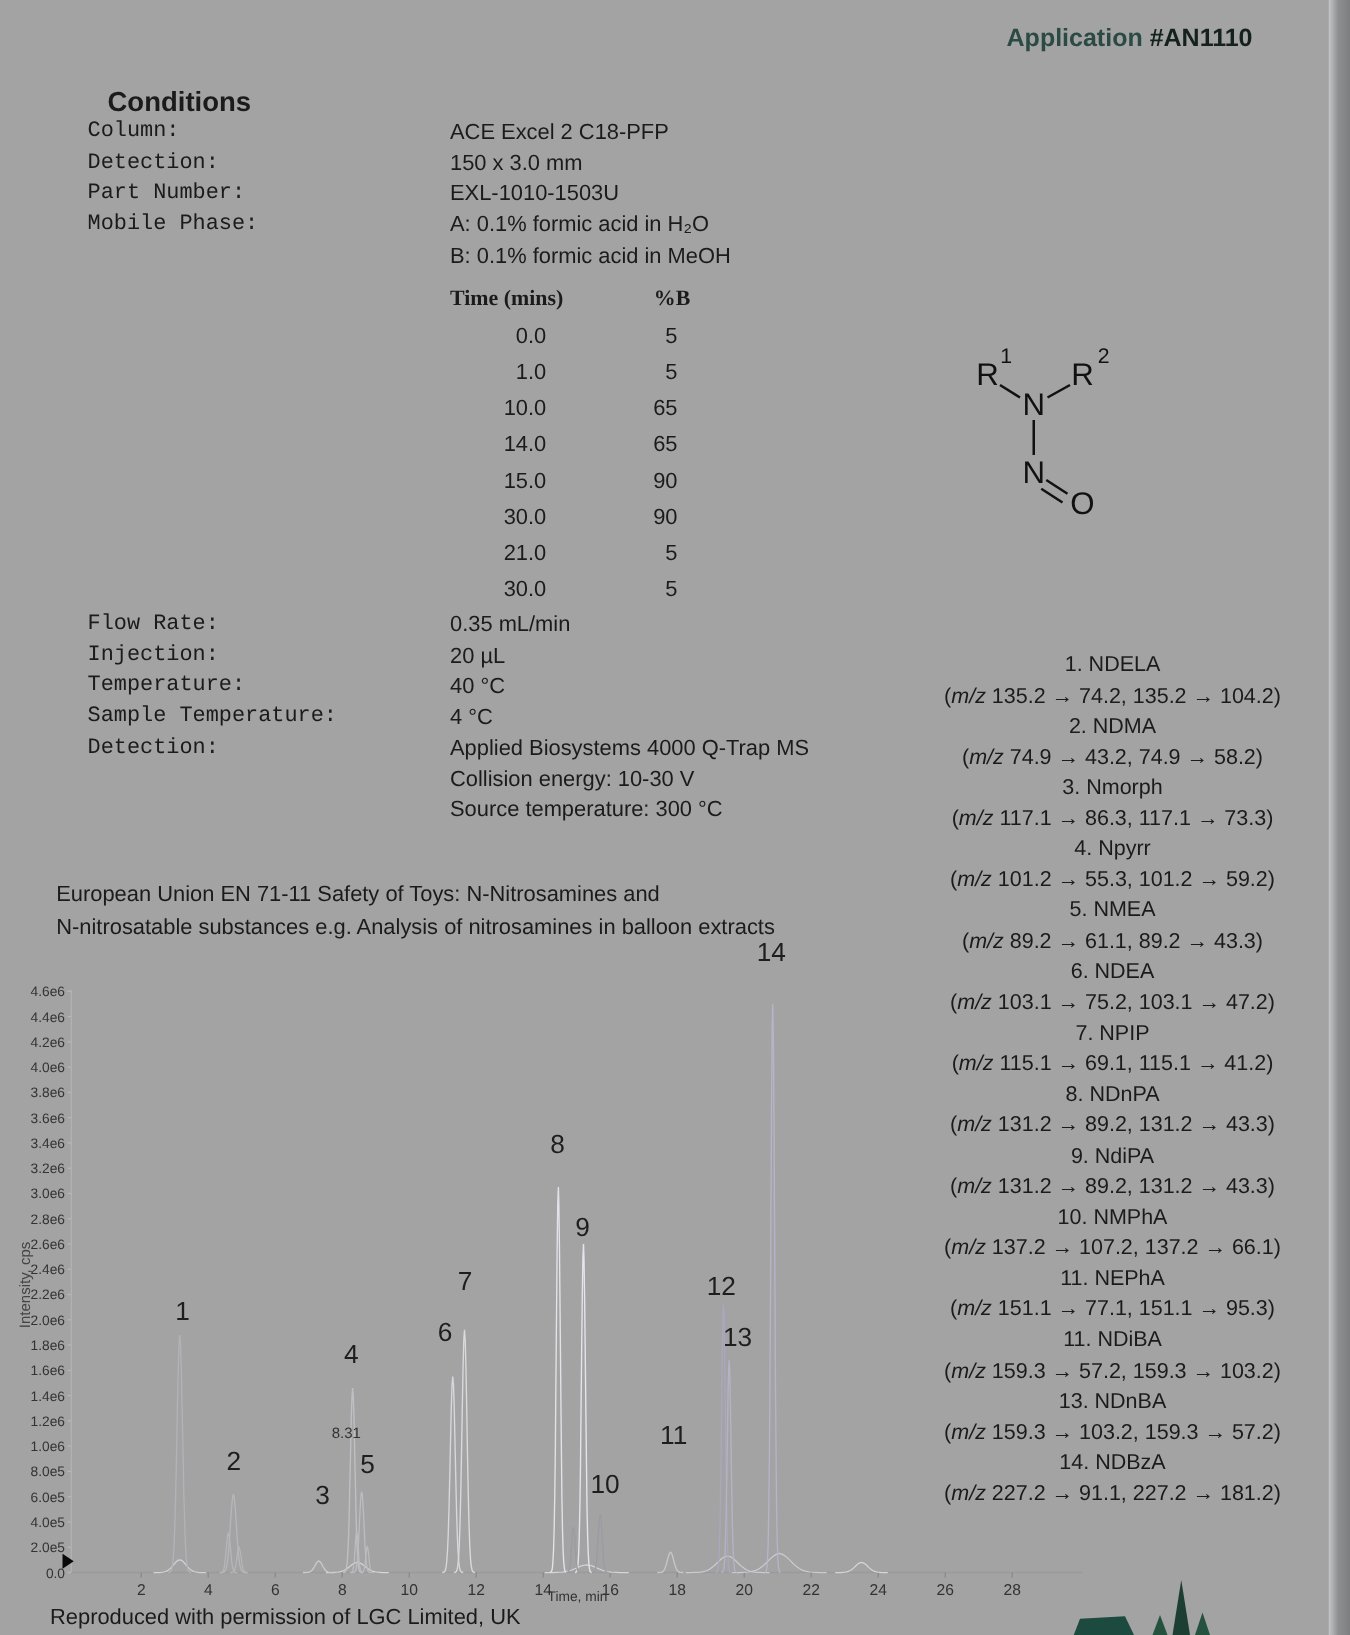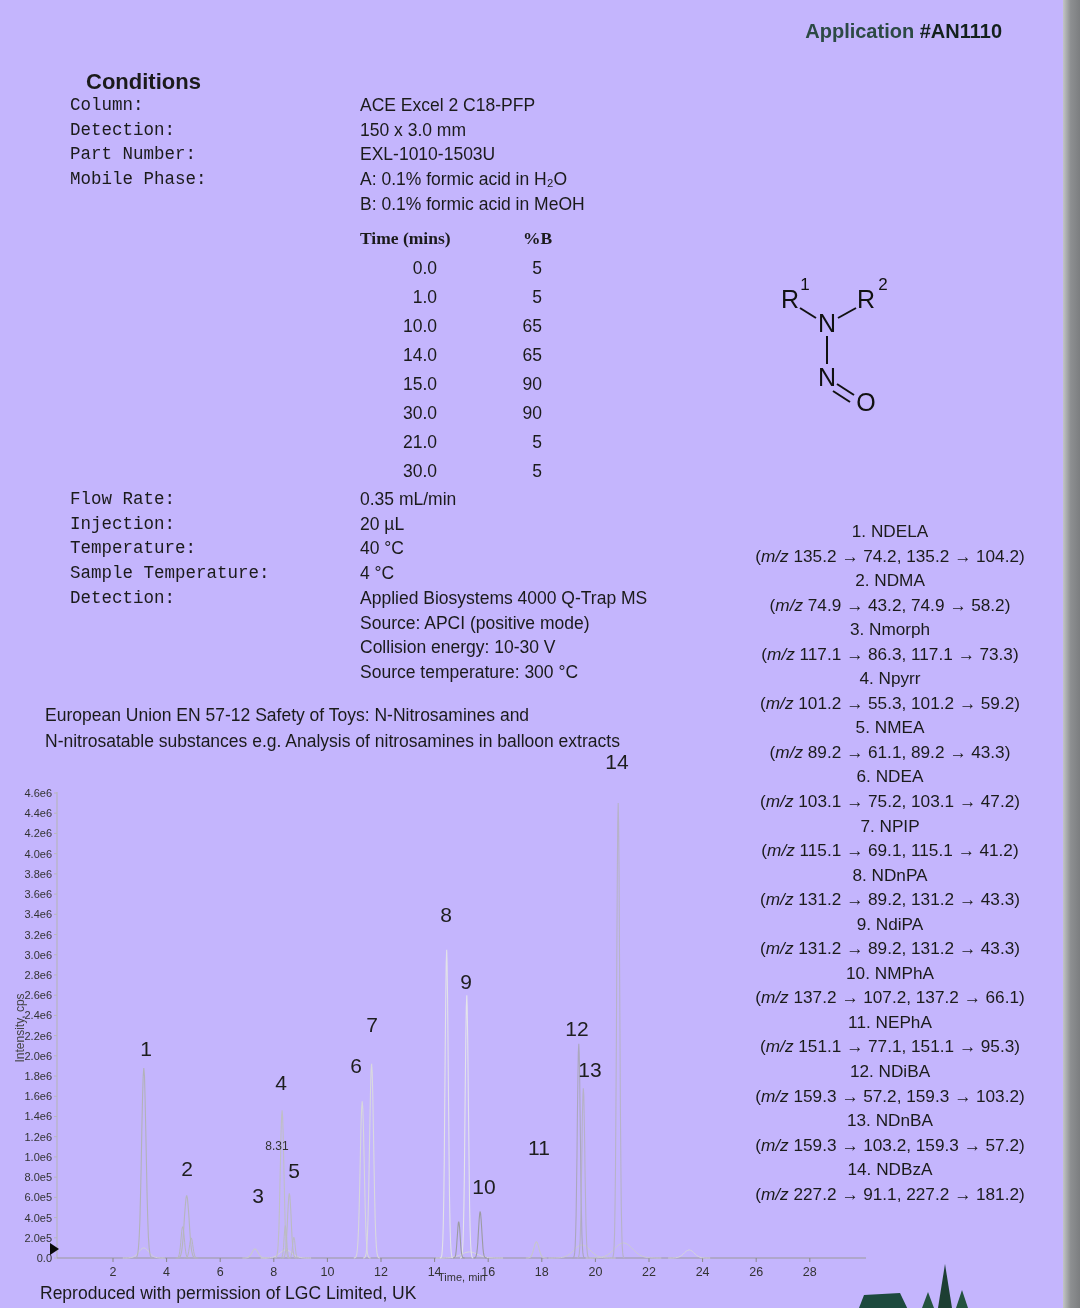--- a/index.html
+++ b/index.html
@@ -1,18 +1,18 @@
 <!DOCTYPE html>
 <html><head>
 <meta charset="utf-8">
 <style>
   html,body{margin:0;padding:0;background:#e8e8e8;}
   .page{
     position:relative;width:1080px;height:1308px;overflow:hidden;
-    background:#c4b5fd;color:#1b1b1b;
+    background:#a3a3a3;color:#1b1b1b;
     font-family:"Liberation Sans","DejaVu Sans",sans-serif;
   }
   .abs{position:absolute;}
   
   .app-header{left:740px;top:20px;width:262px;text-align:right;font-size:20px;font-weight:bold;}
   .app-header .app-word{color:#2c4a44;}
   .app-header .app-num{color:#14211d;}
   
   .sec-title{left:70px;top:69px;font-size:22px;font-weight:bold;margin-left:16px;}
   .rows{font-size:17.5px;line-height:24.7px;}
@@ -131,21 +131,20 @@
       <div class="row">
         <span class="rl">Sample Temperature:</span>
         <span class="rv">4 °C</span>
       </div>
       <div class="row">
         <span class="rl">Detection:</span>
         <span class="rv">Applied Biosystems 4000 Q-Trap MS</span>
       </div>
       <div class="row">
         <span class="rl"></span>
-        <span class="rv">Source: APCI (positive mode)</span>
       </div>
       <div class="row">
         <span class="rl"></span>
         <span class="rv">Collision energy: 10-30 V</span>
       </div>
       <div class="row">
         <span class="rl"></span>
         <span class="rv">Source temperature: 300 °C</span>
       </div>
     </div>
@@ -163,21 +162,21 @@
       <text x="53" y="32" font-size="17">1</text>
       <text x="114" y="50">R</text>
       <text x="131" y="32" font-size="17">2</text>
       <text x="75" y="74">N</text>
       <text x="75" y="128">N</text>
       <text x="114" y="153">O</text>
     </g>
   </svg>
 
   <div class="abs" id="study-title">
-    <div>European Union EN 57-12 Safety of Toys: N-Nitrosamines and</div>
+    <div>European Union EN 71-11 Safety of Toys: N-Nitrosamines and</div>
     <div>N-nitrosatable substances e.g. Analysis of nitrosamines in balloon extracts</div>
   </div>
 
   <div class="abs" id="compound-list">
       <div class="cname">1. NDELA</div>
       <div class="cmz">(<i>m/z</i> 135.2 → 74.2, 135.2 → 104.2)</div>
       <div class="cname">2. NDMA</div>
       <div class="cmz">(<i>m/z</i> 74.9 → 43.2, 74.9 → 58.2)</div>
       <div class="cname">3. Nmorph</div>
       <div class="cmz">(<i>m/z</i> 117.1 → 86.3, 117.1 → 73.3)</div>
@@ -190,21 +189,21 @@
       <div class="cname">7. NPIP</div>
       <div class="cmz">(<i>m/z</i> 115.1 → 69.1, 115.1 → 41.2)</div>
       <div class="cname">8. NDnPA</div>
       <div class="cmz">(<i>m/z</i> 131.2 → 89.2, 131.2 → 43.3)</div>
       <div class="cname">9. NdiPA</div>
       <div class="cmz">(<i>m/z</i> 131.2 → 89.2, 131.2 → 43.3)</div>
       <div class="cname">10. NMPhA</div>
       <div class="cmz">(<i>m/z</i> 137.2 → 107.2, 137.2 → 66.1)</div>
       <div class="cname">11. NEPhA</div>
       <div class="cmz">(<i>m/z</i> 151.1 → 77.1, 151.1 → 95.3)</div>
-      <div class="cname">12. NDiBA</div>
+      <div class="cname">11. NDiBA</div>
       <div class="cmz">(<i>m/z</i> 159.3 → 57.2, 159.3 → 103.2)</div>
       <div class="cname">13. NDnBA</div>
       <div class="cmz">(<i>m/z</i> 159.3 → 103.2, 159.3 → 57.2)</div>
       <div class="cname">14. NDBzA</div>
       <div class="cmz">(<i>m/z</i> 227.2 → 91.1, 227.2 → 181.2)</div>
     </div>
 
   <svg class="abs" id="chrom" width="900" height="568" viewBox="0 740 900 568">
       <line x1="57" y1="792" x2="57" y2="1258" stroke="#b3b3b3" stroke-width="1"></line>
       <line x1="57" y1="1258" x2="866" y2="1258" stroke="#9a9a9a" stroke-width="1.2"></line>

